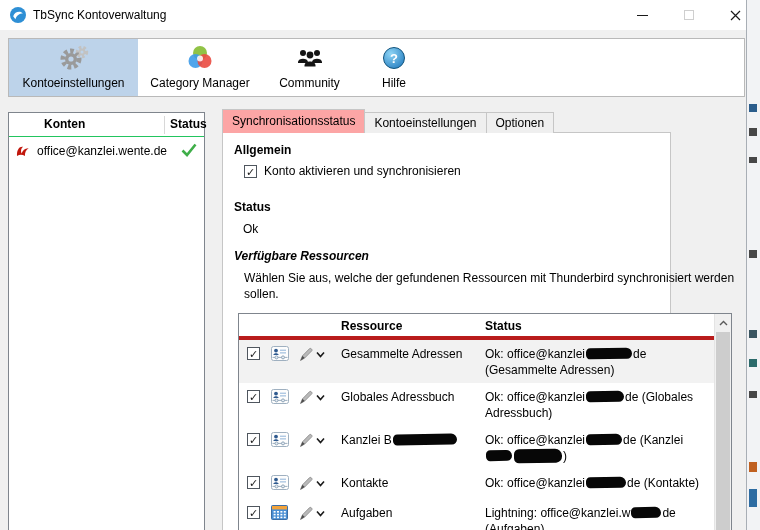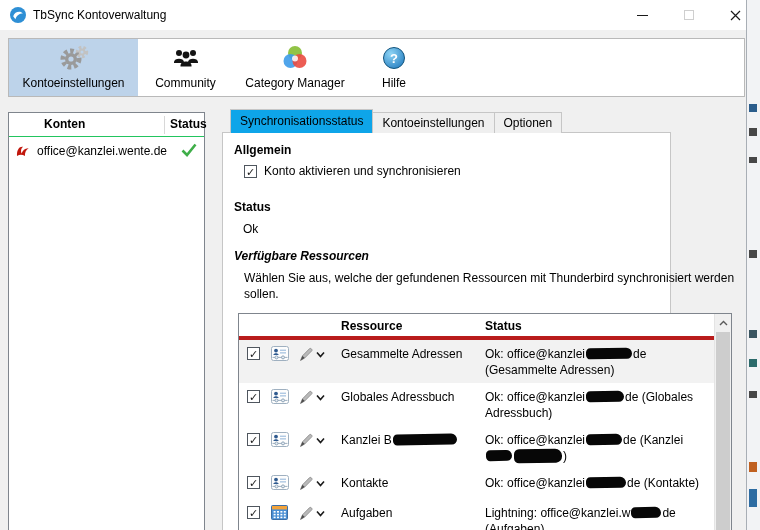--- a/index.html
+++ b/index.html
@@ -35,21 +35,21 @@
   .acc-colsep { position:absolute; left:155px; top:3px; width:1px; height:18px; background:#d8d8d8; }
   .acc-row { position:relative; height:28px; }
   .acc-provider { position:absolute; left:6px; top:6px; width:16px; height:16px; }
   .acc-name { position:absolute; left:28px; top:7px; }
   .acc-check { position:absolute; left:172px; top:6px; }
 
   
   .tabs { position:absolute; left:222px; top:109px; height:24px; display:flex; align-items:flex-end; z-index:3; }
   .tab { height:21px; line-height:20px; padding:0 9px; background:#efefef; border:1px solid #c6c6c6; border-bottom:none; }
   .tab + .tab { margin-left:-1px; }
-  .tab.active { height:24px; line-height:23px; background:#0ea5e9; z-index:4; position:relative;margin-left:8px; }
+  .tab.active { height:24px; line-height:23px; background:#fca5a5; z-index:4; position:relative; }
 
   
   .pane { position:absolute; left:222px; top:132px; width:449px; height:398px; background:#fff; border:1px solid #c6c6c6; border-bottom:none; z-index:1; }
   .sect-h { position:absolute; font-weight:bold; }
   .h-allgemein { left:11px; top:10px; }
   .cbrow { position:absolute; left:21px; top:31px; display:flex; align-items:center; }
   .cbx { width:13px; height:13px; border:1px solid #4f565e; background:#fff; font-size:11px; line-height:12px; text-align:center; color:#1a1a1a; margin-right:7px; flex:none; }
   .h-status2 { left:11px; top:67px; }
   .status-val { position:absolute; left:20px; top:89px; }
   .h-ress { left:11px; top:116px;font-style:italic; }
@@ -112,43 +112,43 @@
           <circle cx="14" cy="15" r="8" fill="none" stroke="#9a9a9a" stroke-width="5" stroke-dasharray="3.5 2.6"></circle>
           <circle cx="14" cy="15" r="6" fill="#9a9a9a"></circle>
             <circle cx="14" cy="15" r="2.6" fill="#bdd3ea"></circle>
           <circle cx="25" cy="8" r="4.5" fill="none" stroke="#c2c2c2" stroke-width="3.4" stroke-dasharray="2.4 2"></circle>
           <circle cx="25" cy="8" r="3.4" fill="#c2c2c2"></circle>
             <circle cx="25" cy="8" r="1.5" fill="#bdd3ea"></circle>
         </svg>
       </span>
       <span>Kontoeinstellungen</span>
     </div>
+    <div class="tool-item ti-cat">
+      <span class="ticon">
+        <svg width="28" height="28" viewBox="0 0 28 28">
+          <circle cx="14" cy="9" r="7" fill="#8bc03c" opacity="0.95"></circle>
+          <circle cx="9.5" cy="17" r="7" fill="#3d9be9" opacity="0.9"></circle>
+          <circle cx="18.5" cy="17" r="7" fill="#ea4b41" opacity="0.9"></circle>
+          <circle cx="14" cy="14.5" r="3" fill="#ffffff" opacity="0.85"></circle>
+        </svg>
+      </span>
+      <span>Category Manager</span>
+    </div>
     <div class="tool-item ti-comm">
       <span class="ticon">
         <svg width="30" height="24" viewBox="0 0 30 24" fill="#141414">
           <circle cx="8" cy="7" r="3"></circle>
             <path d="M3 16 C3 11.5 13 11.5 13 16 L13 17 L3 17 Z"></path>
           <circle cx="22" cy="7" r="3"></circle>
             <path d="M17 16 C17 11.5 27 11.5 27 16 L27 17 L17 17 Z"></path>
           <circle cx="15" cy="9" r="3.4"></circle>
             <path d="M9.5 19.5 C9.5 14 20.5 14 20.5 19.5 L20.5 20.5 L9.5 20.5 Z"></path>
         </svg>
       </span>
       <span>Community</span>
-    </div>
-    <div class="tool-item ti-cat">
-      <span class="ticon">
-        <svg width="28" height="28" viewBox="0 0 28 28">
-          <circle cx="14" cy="9" r="7" fill="#8bc03c" opacity="0.95"></circle>
-          <circle cx="9.5" cy="17" r="7" fill="#3d9be9" opacity="0.9"></circle>
-          <circle cx="18.5" cy="17" r="7" fill="#ea4b41" opacity="0.9"></circle>
-          <circle cx="14" cy="14.5" r="3" fill="#ffffff" opacity="0.85"></circle>
-        </svg>
-      </span>
-      <span>Category Manager</span>
     </div>
     <div class="tool-item ti-help">
       <span class="ticon">
         <svg width="24" height="24" viewBox="0 0 24 24">
           <defs>
               <radialGradient id="hg" cx="0.35" cy="0.3" r="0.9">
                 <stop offset="0" stop-color="#8ed4f5"></stop>
                 <stop offset="1" stop-color="#1b75bb"></stop>
               </radialGradient>
             </defs>

